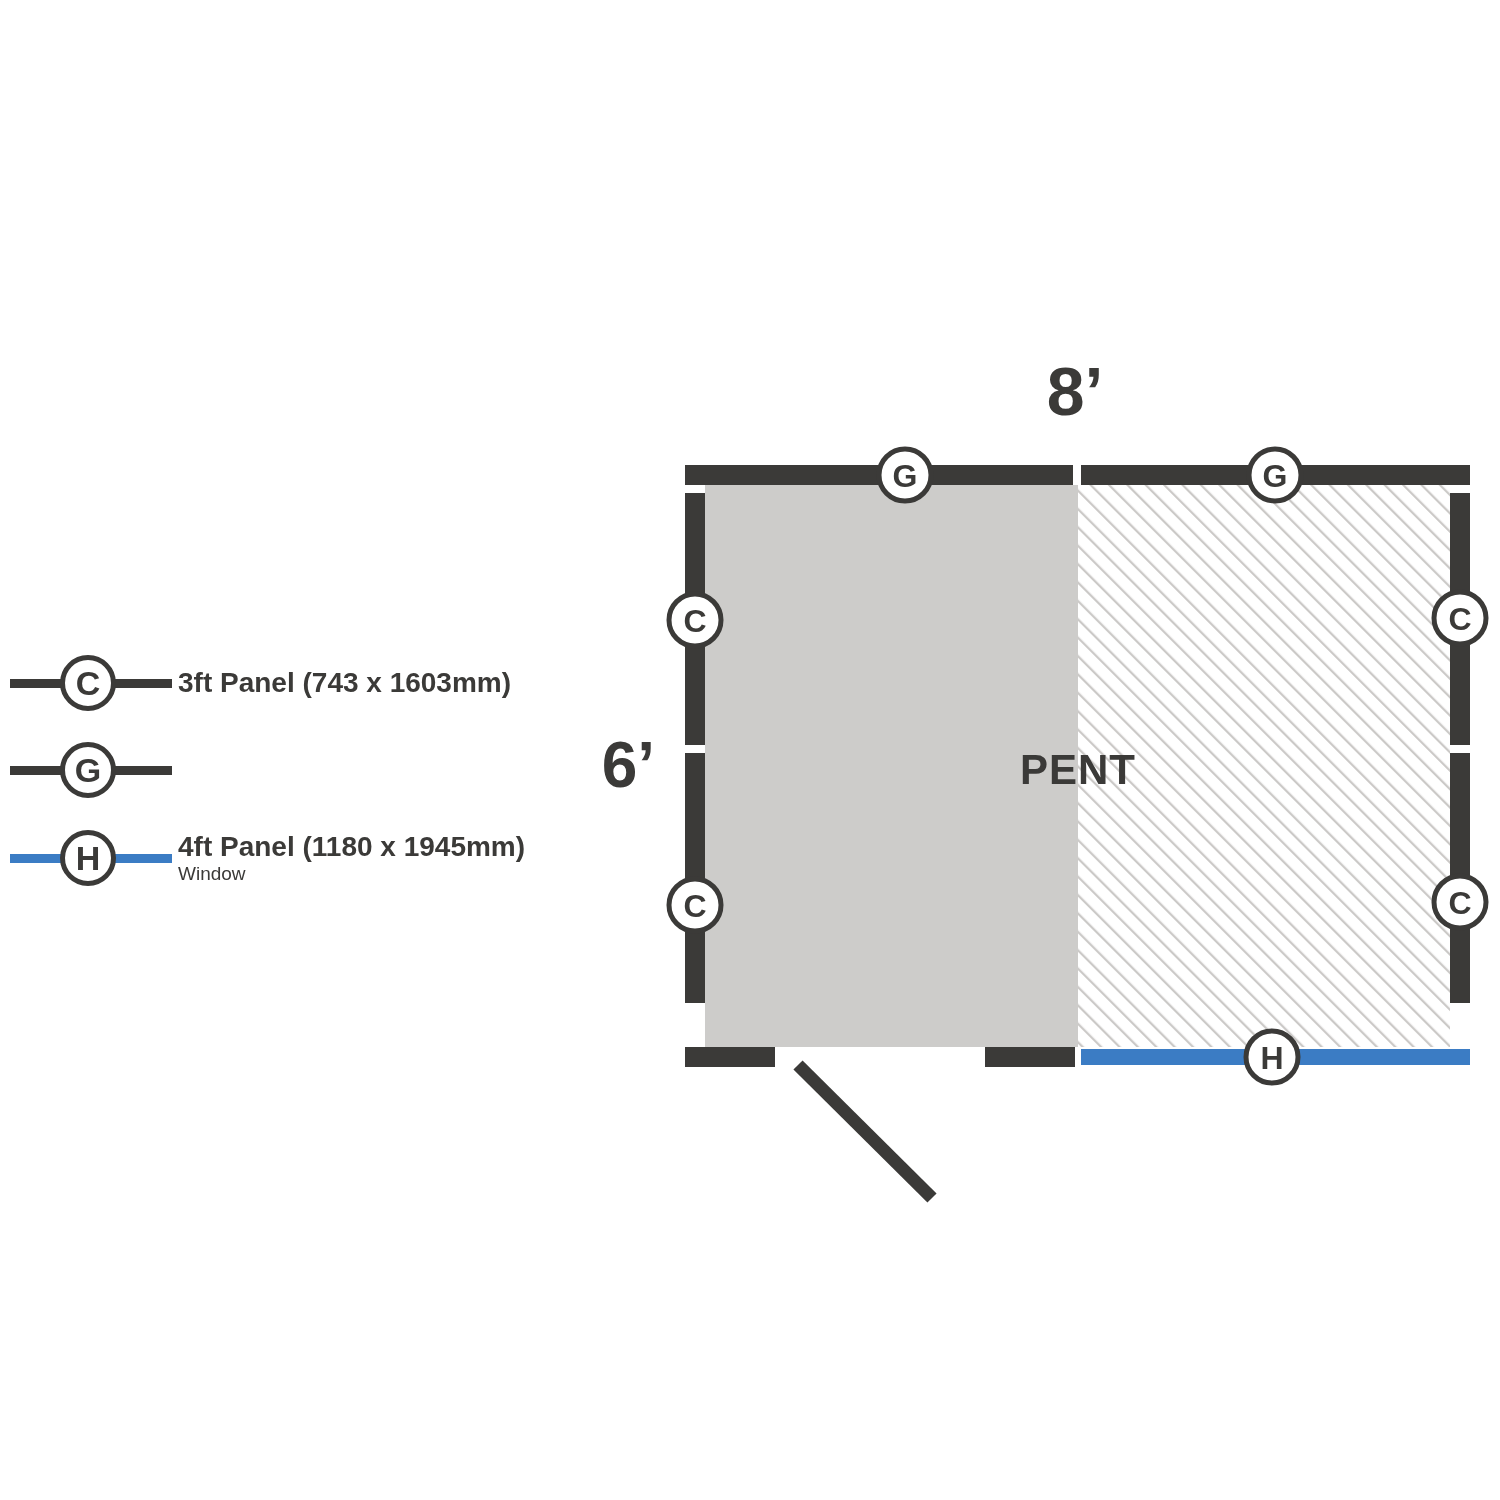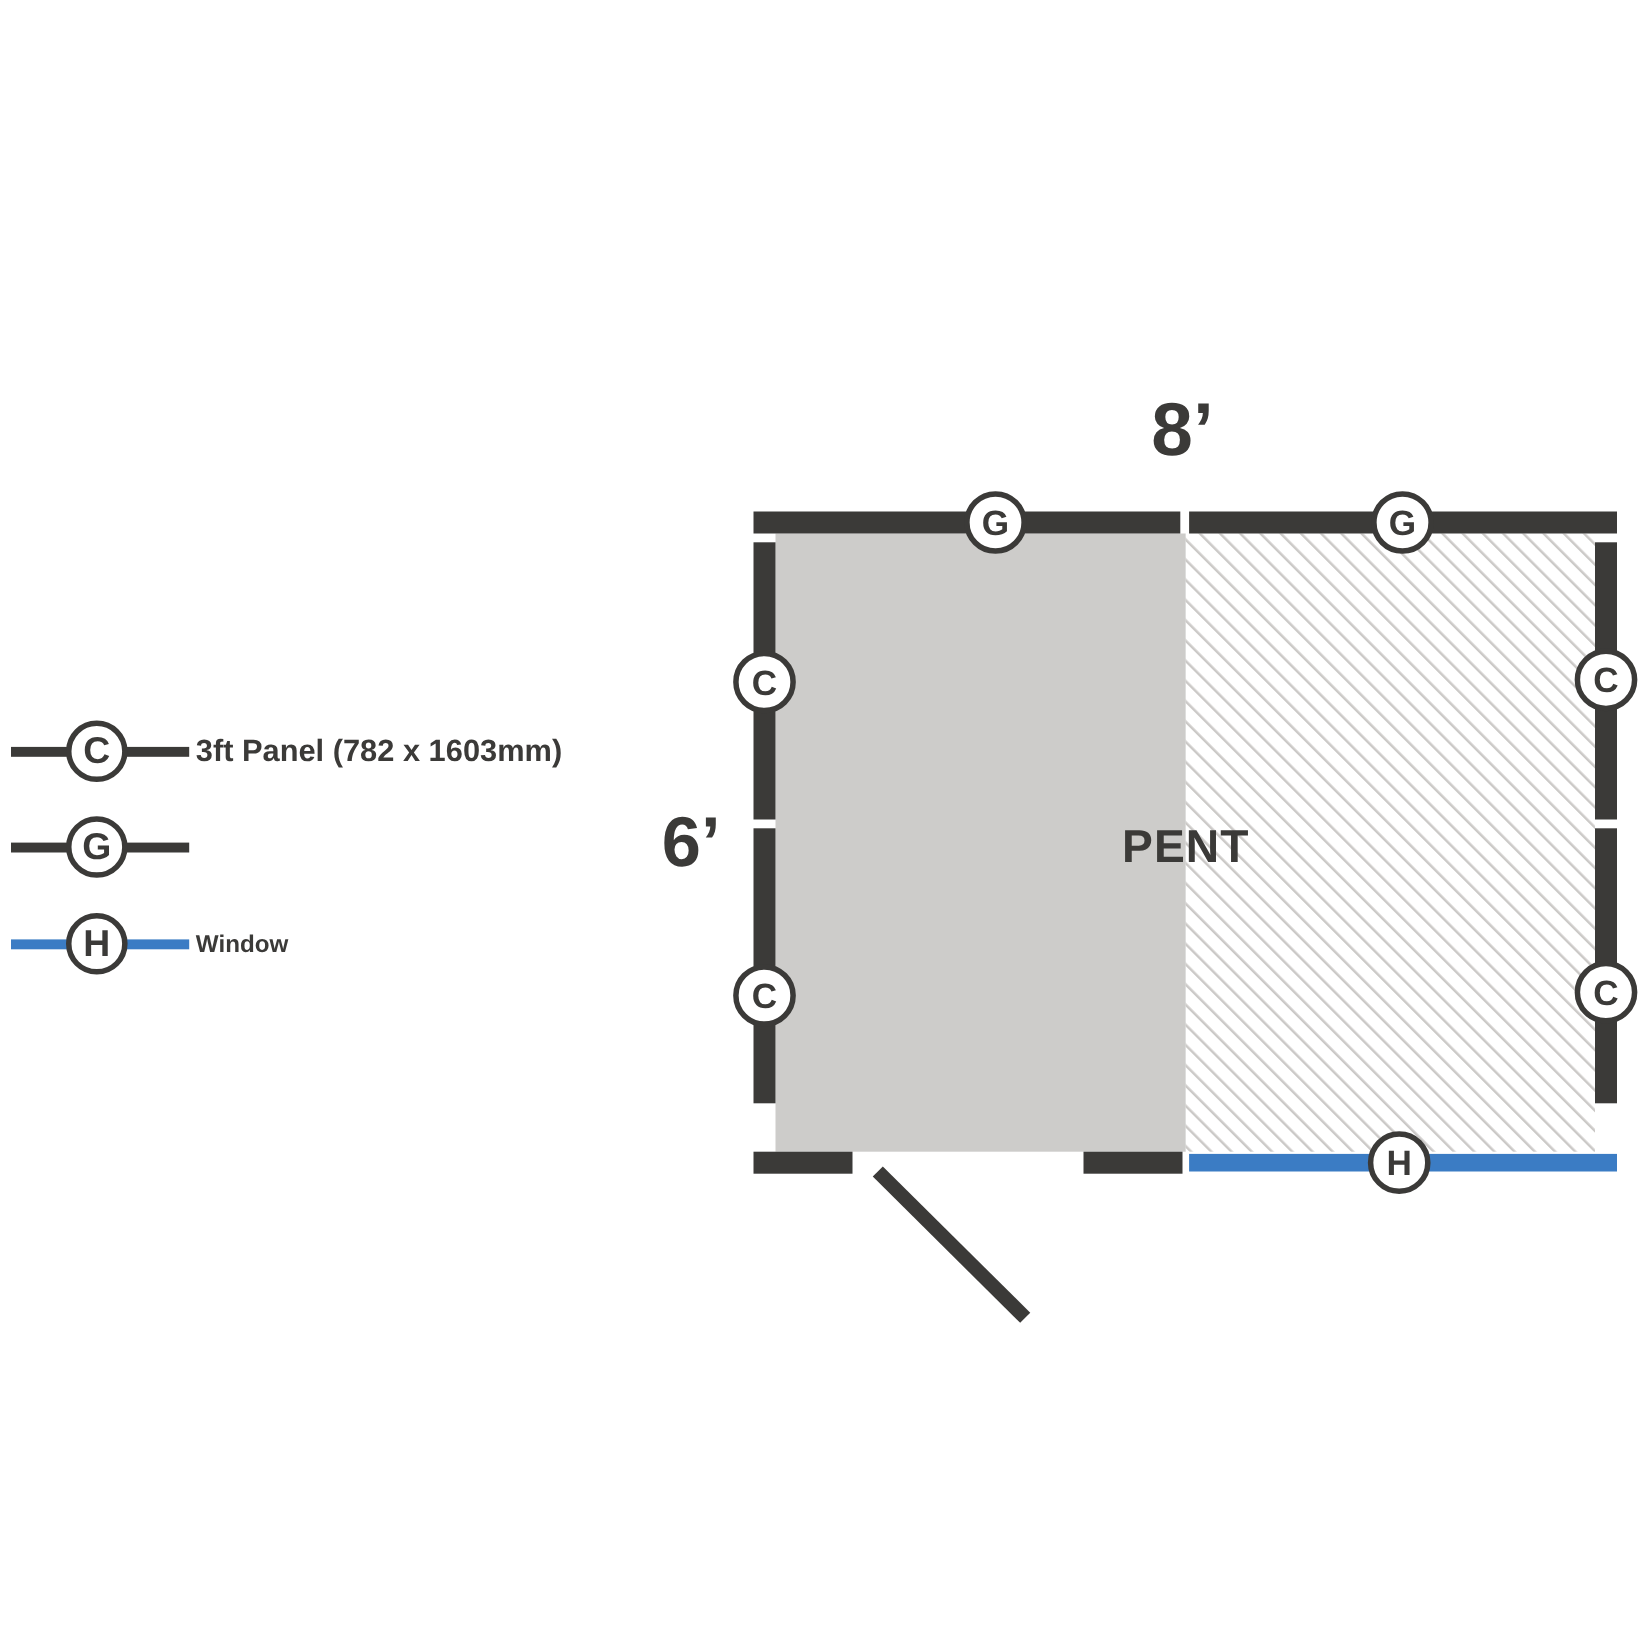--- a/index.html
+++ b/index.html
@@ -18,21 +18,21 @@
   .legend-line{position:absolute;left:0;top:24px;width:162px;height:9px;background:#3b3a38;}
   .legend-line.blue{background:#3b7cc4;}
   .legend-circle{
     position:absolute;left:50px;top:0;
     width:46px;height:46px;border:5px solid #3b3a38;border-radius:50%;
     background:#ffffff;display:flex;align-items:center;justify-content:center;
     font-weight:bold;font-size:34px;color:#3b3a38;
   }
   .legend-text{position:absolute;left:168px;top:50%;transform:translateY(-50%);}
   .legend-label{font-weight:bold;font-size:28px;white-space:nowrap;}
-  .legend-sub{font-weight:bold;font-size:22px;white-space:nowrap;text-align:right;}
+  .legend-sub{font-weight:normal;font-size:19px;white-space:nowrap;}
 
   
   .dim{position:absolute;font-weight:bold;color:#3b3a38;}
   .dim-width{left:1000px;top:352px;width:150px;text-align:center;font-size:68px;}
   .dim-height{left:545px;top:728px;width:110px;text-align:right;font-size:64px;}
 
   
   .plan-svg{position:absolute;left:660px;top:350px;}
   .marker-letter{
     font-family:"Liberation Sans", sans-serif;
@@ -49,38 +49,39 @@
 <div class="canvas">
 
   <div>
 
     <div class="legend-item" style="top:655px">
       <div class="legend-line"></div>
       <div class="legend-circle">
         <span>C</span>
       </div>
       <div class="legend-text">
-        <div class="legend-label">3ft Panel (782 x 1603mm)</div>
+        <div class="legend-label">3ft Panel (743 x 1603mm)</div>
         <div class="legend-sub"></div>
       </div>
     </div>
 
     <div class="legend-item" style="top:742px">
       <div class="legend-line"></div>
       <div class="legend-circle">
         <span>G</span>
       </div>
     </div>
 
     <div class="legend-item" style="top:830px">
       <div class="legend-line blue"></div>
       <div class="legend-circle">
         <span>H</span>
       </div>
       <div class="legend-text">
+        <div class="legend-label">4ft Panel (1180 x 1945mm)</div>
         <div class="legend-sub">Window</div>
       </div>
     </div>
 
   </div>
 
   <div class="dim dim-width">8’</div>
   <div class="dim dim-height">6’</div>
 
   <svg class="plan-svg" width="830" height="870" viewBox="0 0 830 870">

